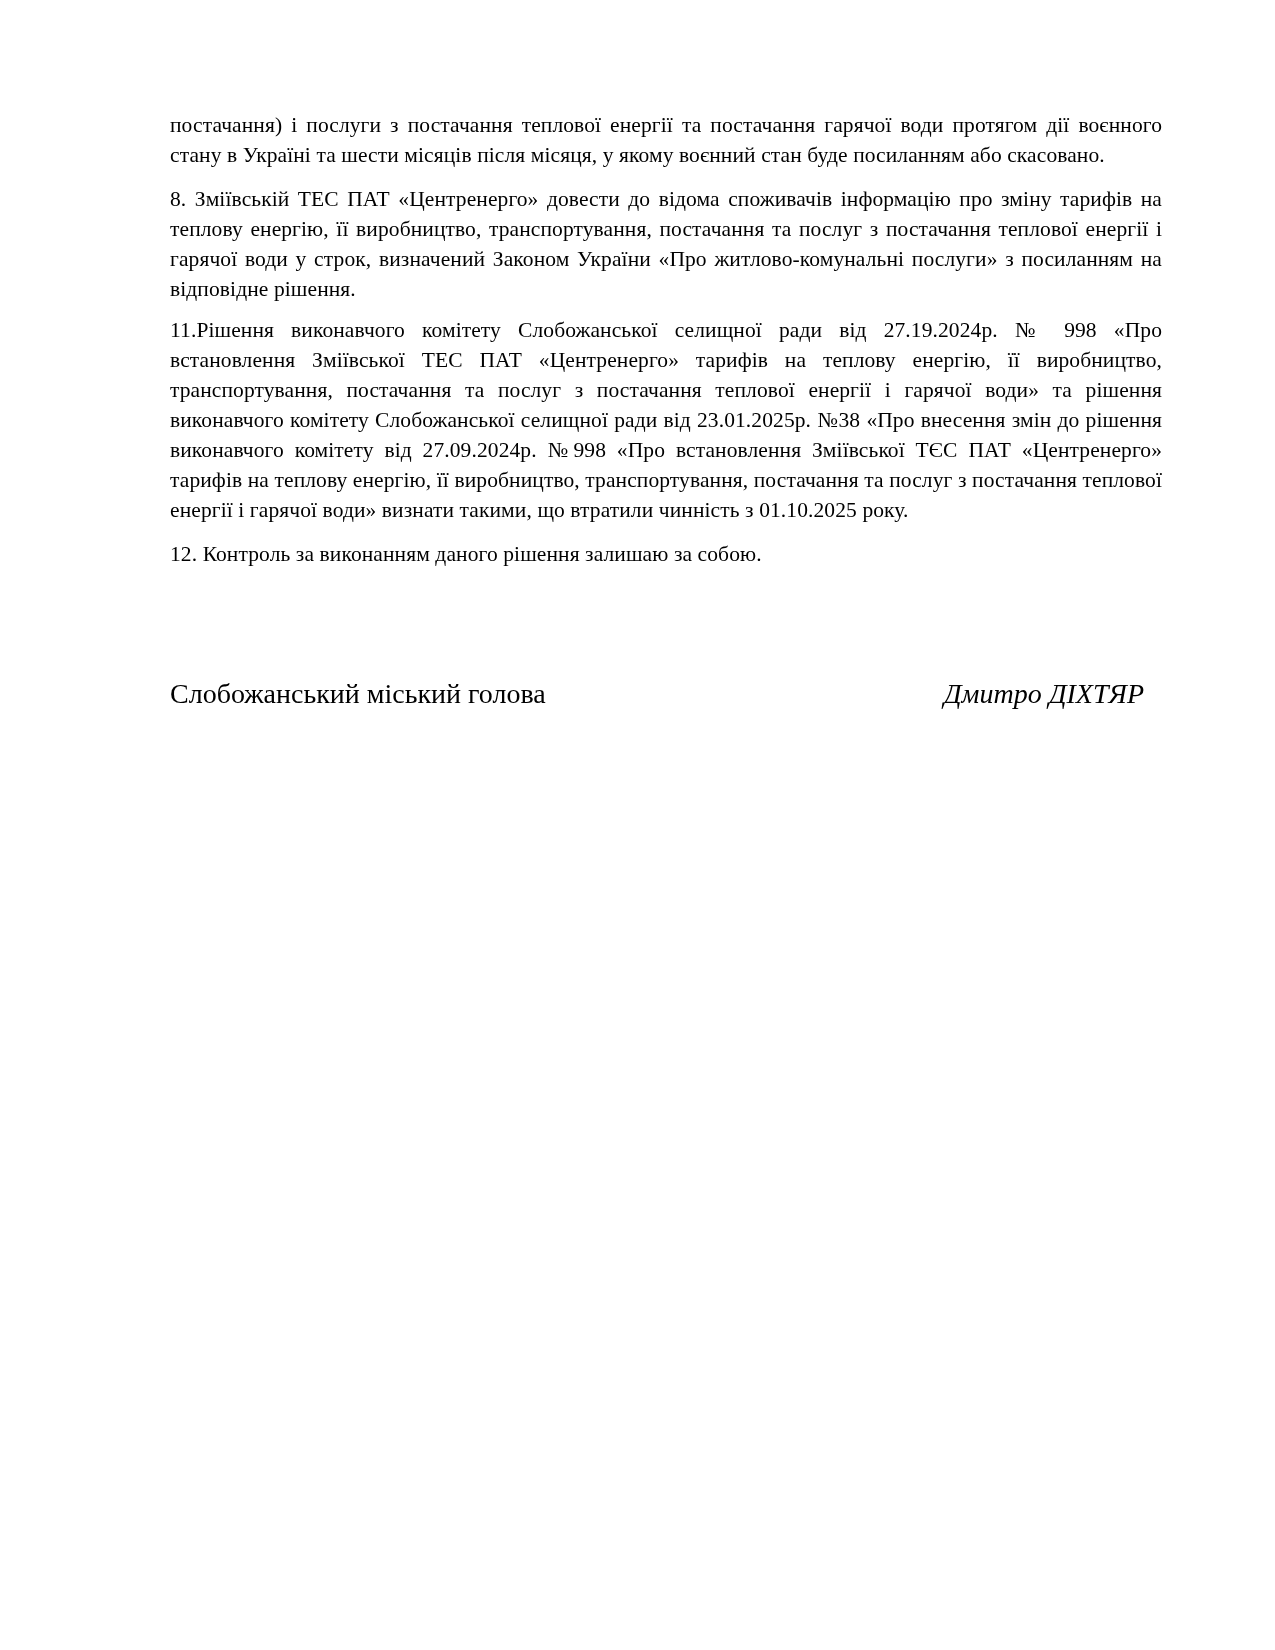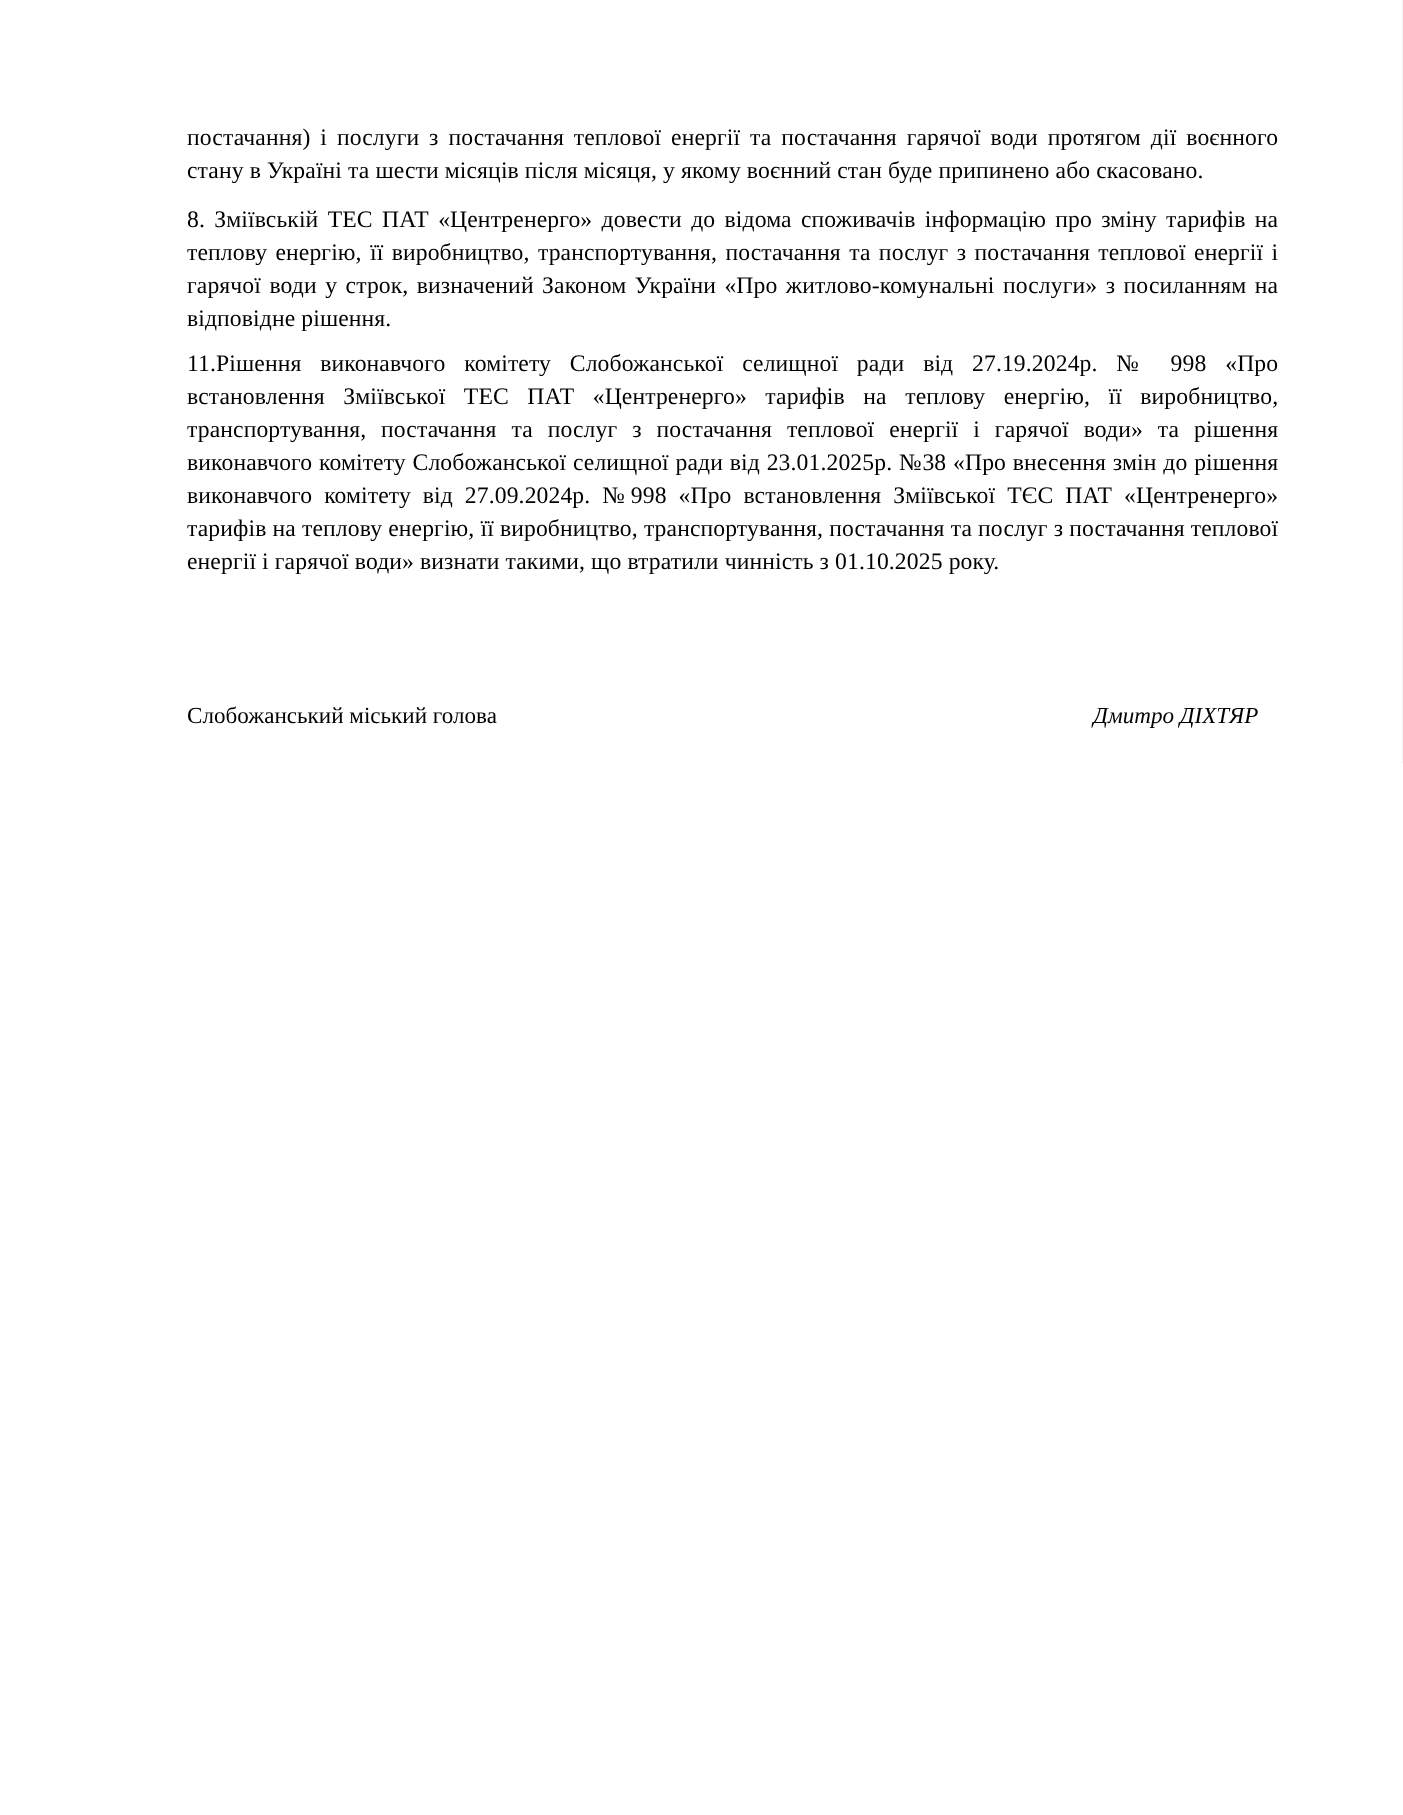--- a/index.html
+++ b/index.html
@@ -32,42 +32,43 @@
     margin-top: 14px;
   }
   .para.nogap {
     margin-top: 11px;
   }
   .signature-row {
     display: flex;
     justify-content: space-between;
     align-items: baseline;
     margin-top: 110px;
-    font-size: 21px;
+    font-size: 28px;
     line-height: 30px;
   }
   .signature-name {
     margin-right: 18px;
     font-style: italic;
   }
 </style>
 </head>
 <body>
 
 <div class="page">
   <div class="content">
 
-    <p class="para">постачання) і послуги з постачання теплової енергії та постачання гарячої води протягом дії воєнного стану в Україні та шести місяців після місяця, у якому воєнний стан буде припинено або скасовано.</p>
+    <p class="para">постачання) і послуги з постачання теплової енергії та постачання гарячої води протягом дії воєнного стану в Україні та шести місяців після місяця, у якому воєнний стан буде посиланням або скасовано.</p>
 
     <p class="para gap">8. Зміївській  ТЕС ПАТ «Центренерго» довести до відома споживачів інформацію  про зміну тарифів на теплову енергію, її виробництво, транспортування, постачання та послуг з постачання теплової енергії і гарячої води  у строк, визначений Законом України «Про житлово-комунальні послуги» з посиланням на відповідне рішення.</p>
 
 
 
     <p class="para nogap">11.Рішення виконавчого комітету Слобожанської селищної ради від 27.19.2024р. № 998 «Про встановлення Зміївської ТЕС ПАТ «Центренерго» тарифів на теплову енергію, її виробництво, транспортування, постачання та послуг з постачання теплової енергії і гарячої води» та рішення виконавчого комітету Слобожанської селищної ради від 23.01.2025р. №38 «Про внесення змін до рішення виконавчого комітету від 27.09.2024р. №998 «Про встановлення Зміївської ТЄС  ПАТ «Центренерго» тарифів на теплову енергію, її виробництво, транспортування, постачання та послуг з постачання теплової енергії і гарячої води» визнати такими, що втратили чинність з 01.10.2025 року.</p>
 
+    <p class="para gap">12. Контроль за виконанням даного рішення залишаю за собою.</p>
 
     <div class="signature-row">
       <span class="signature-title">Слобожанський міський голова</span>
       <span class="signature-name">Дмитро ДІХТЯР</span>
     </div>
 
   </div>
 </div>
 
 </body></html>

